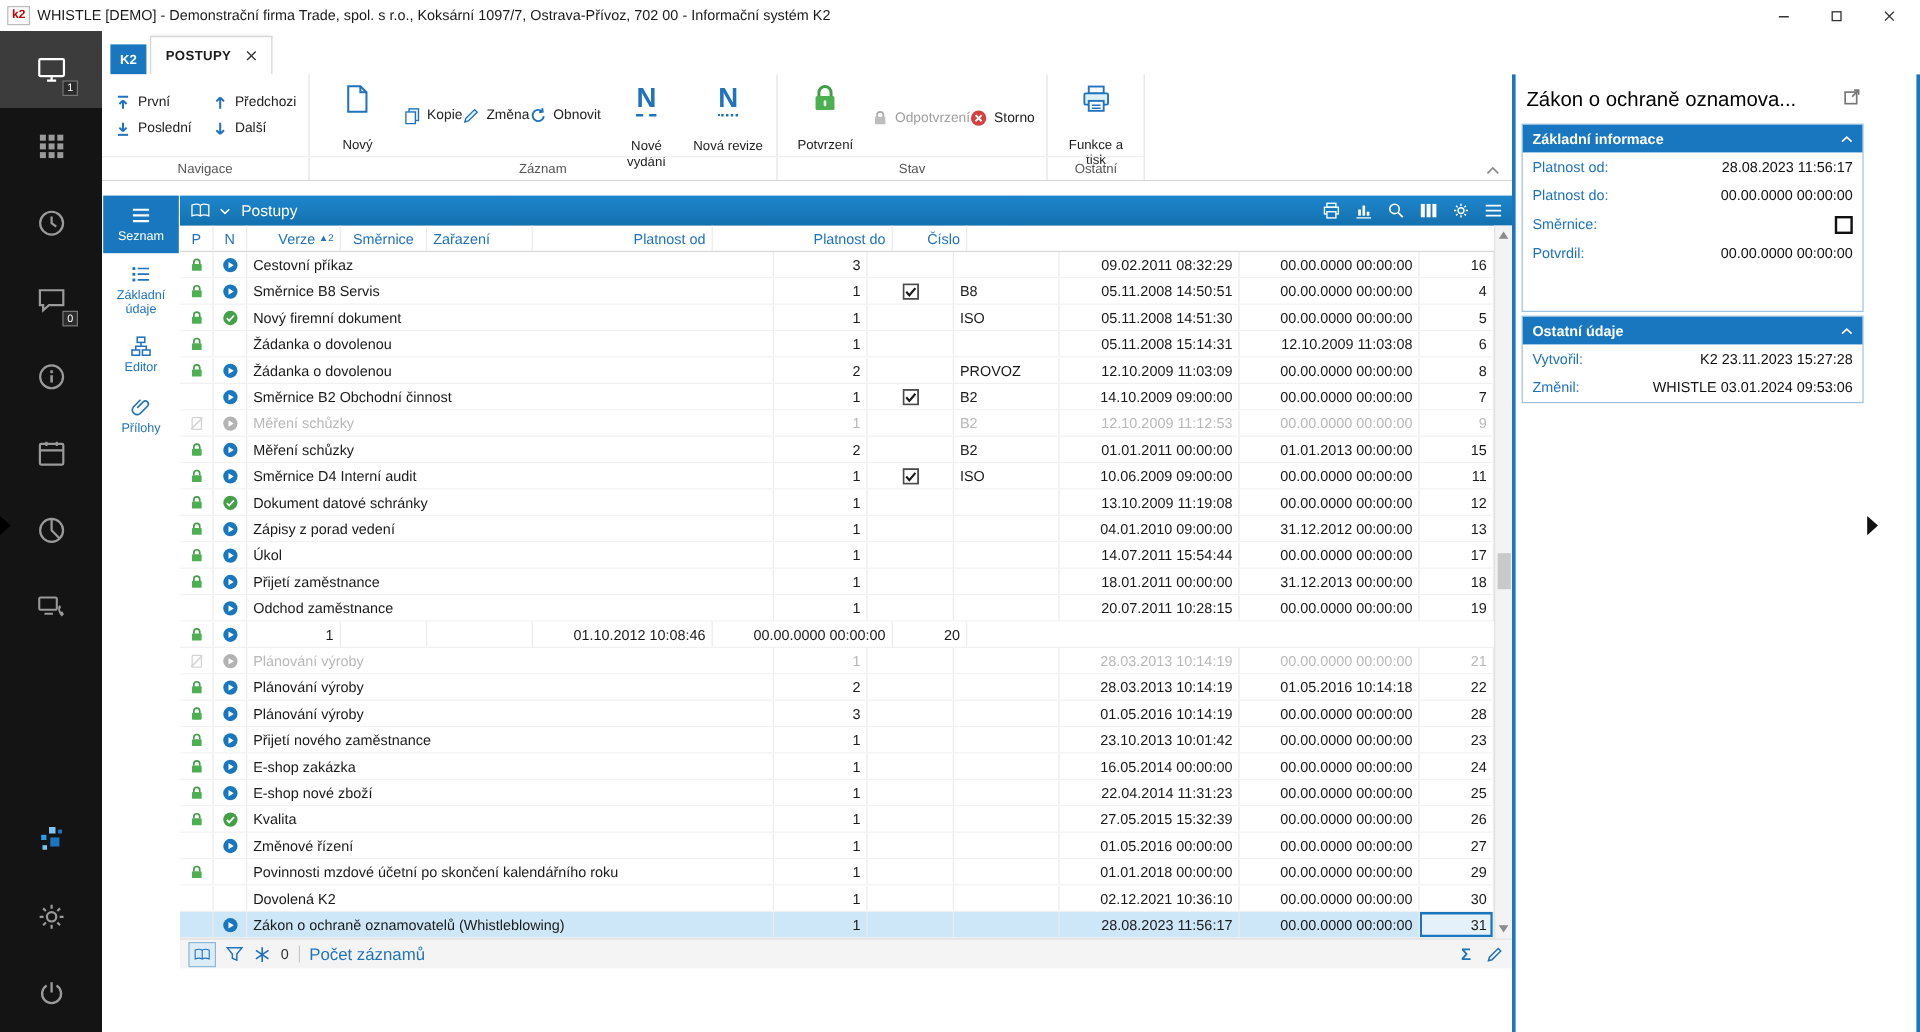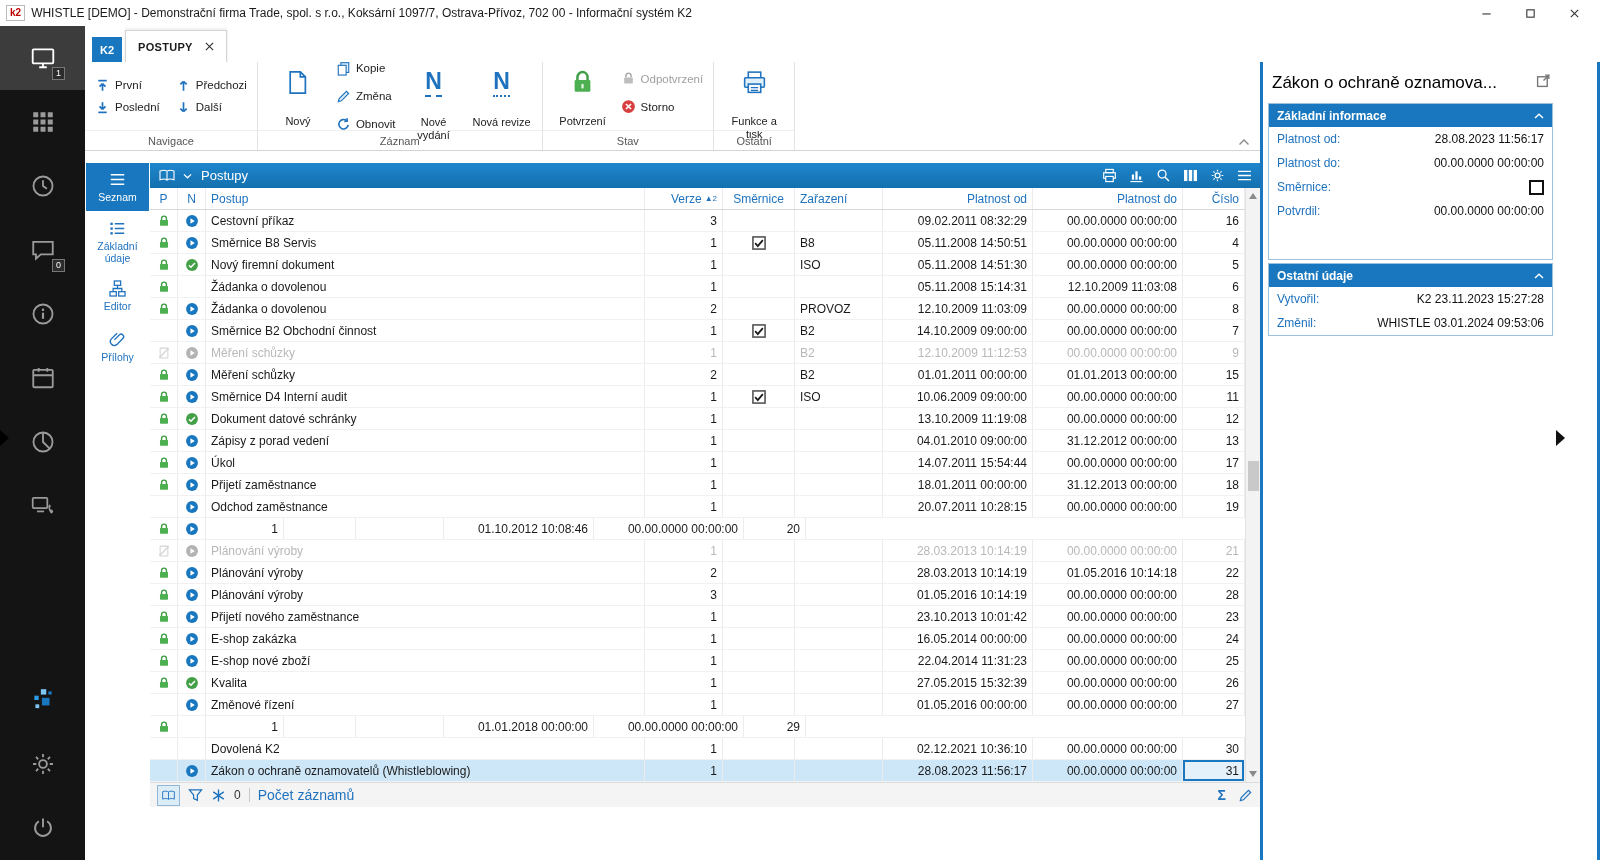--- a/index.html
+++ b/index.html
@@ -38,21 +38,21 @@
 .rtab.active{background:#fff;color:#1a1a1a}
 .ribbon{display:flex;background:#fff;border-bottom:1px solid #d4d4d4;flex:none}
 .rgroup{display:flex;flex-direction:column;border-right:1px solid #e3e3e3}
 .rgroup-body{height:68px;display:flex;align-items:center;padding:4px 10px;gap:8px}
 .rgroup-label{height:20px;border-top:1px solid #efefef;display:flex;align-items:center;justify-content:center;font-size:11px;color:#555}
 .ribbon-fill{flex:1;display:flex;align-items:flex-end;justify-content:flex-end;padding:0 10px 4px 0}
 .nav-grid{display:grid;grid-template-columns:auto auto;column-gap:16px;row-gap:7px;align-content:center}
 .rsmall{display:flex;align-items:center;gap:5px;font-size:11.5px;color:#222;cursor:pointer;white-space:nowrap}
 .rsmall.disabled{color:#9f9f9f}
 .rsmall .ric14 svg{width:15px;height:15px;display:block}
-.rstack{display:flex;flex-direction:column;gap:13px;justify-content:center}
+.rstack{display:flex;flex-direction:row;gap:0;justify-content:center}
 .rstack.top{justify-content:flex-start;padding-top:5px;align-self:stretch}
 .rbig{width:60px;display:flex;flex-direction:column;align-items:center;font-size:11px;color:#222;text-align:center;cursor:pointer;align-self:stretch;padding-top:3px}
 .rbig .ric26{height:30px;display:flex;align-items:center}
 .rbig .ric26 svg{width:27px;height:27px;display:block}
 .rlbl{line-height:12.5px;margin-top:19px}
 .nbig{font-size:23px;font-weight:bold;color:#1f72be;line-height:24px;padding-bottom:2px}
 .nbig.dash{border-bottom:2px dashed #1f72be}
 .nbig.dot{border-bottom:2px dotted #1f72be}
 
 
@@ -546,21 +546,20 @@
                       </svg>
                     </span>
                 </div>
               </div>
 
               <div class="grid-area">
                 <div class="grid-main">
                   <div class="grid-header">
                     <div class="c col-p" style="justify-content:center">P</div>
                     <div class="c col-n" style="justify-content:center">N</div>
-                    <div class="c col-postup">Postup</div>
                     <div class="c col-verze">
                         <span>Verze</span>
                         <span class="sort">▲<sub>2</sub></span>
                       </div>
                     <div class="c col-smernice">Směrnice</div>
                     <div class="c col-zarazeni">Zařazení</div>
                     <div class="c col-od">Platnost od</div>
                     <div class="c col-do">Platnost do</div>
                     <div class="c col-cislo">Číslo</div>
                   </div>
@@ -1135,20 +1134,21 @@
                       <div class="trow">
                         <div class="c col-p" style="justify-content:center">
                           <span class="cic">
                             <svg viewBox="0 0 16 16">
                               <path d="M5.2 7V5.2a2.8 2.8 0 0 1 5.6 0V7" fill="none" stroke="#3f9d46" stroke-width="1.6"></path>
                               <rect x="3.4" y="6.8" width="9.2" height="6.6" rx="0.8" fill="#4caf50"></rect>
                             </svg>
                           </span>
                         </div>
                         <div class="c col-n" style="justify-content:center"></div>
+                        <div class="c col-postup">Povinnosti mzdové účetní po skončení kalendářního roku</div>
                         <div class="c col-verze">1</div>
                         <div class="c col-smernice"></div>
                         <div class="c col-zarazeni"></div>
                         <div class="c col-od">01.01.2018 00:00:00</div>
                         <div class="c col-do">00.00.0000 00:00:00</div>
                         <div class="c col-cislo">29</div>
                       </div>
                       <div class="trow">
                         <div class="c col-p" style="justify-content:center"></div>
                         <div class="c col-n" style="justify-content:center"></div>

